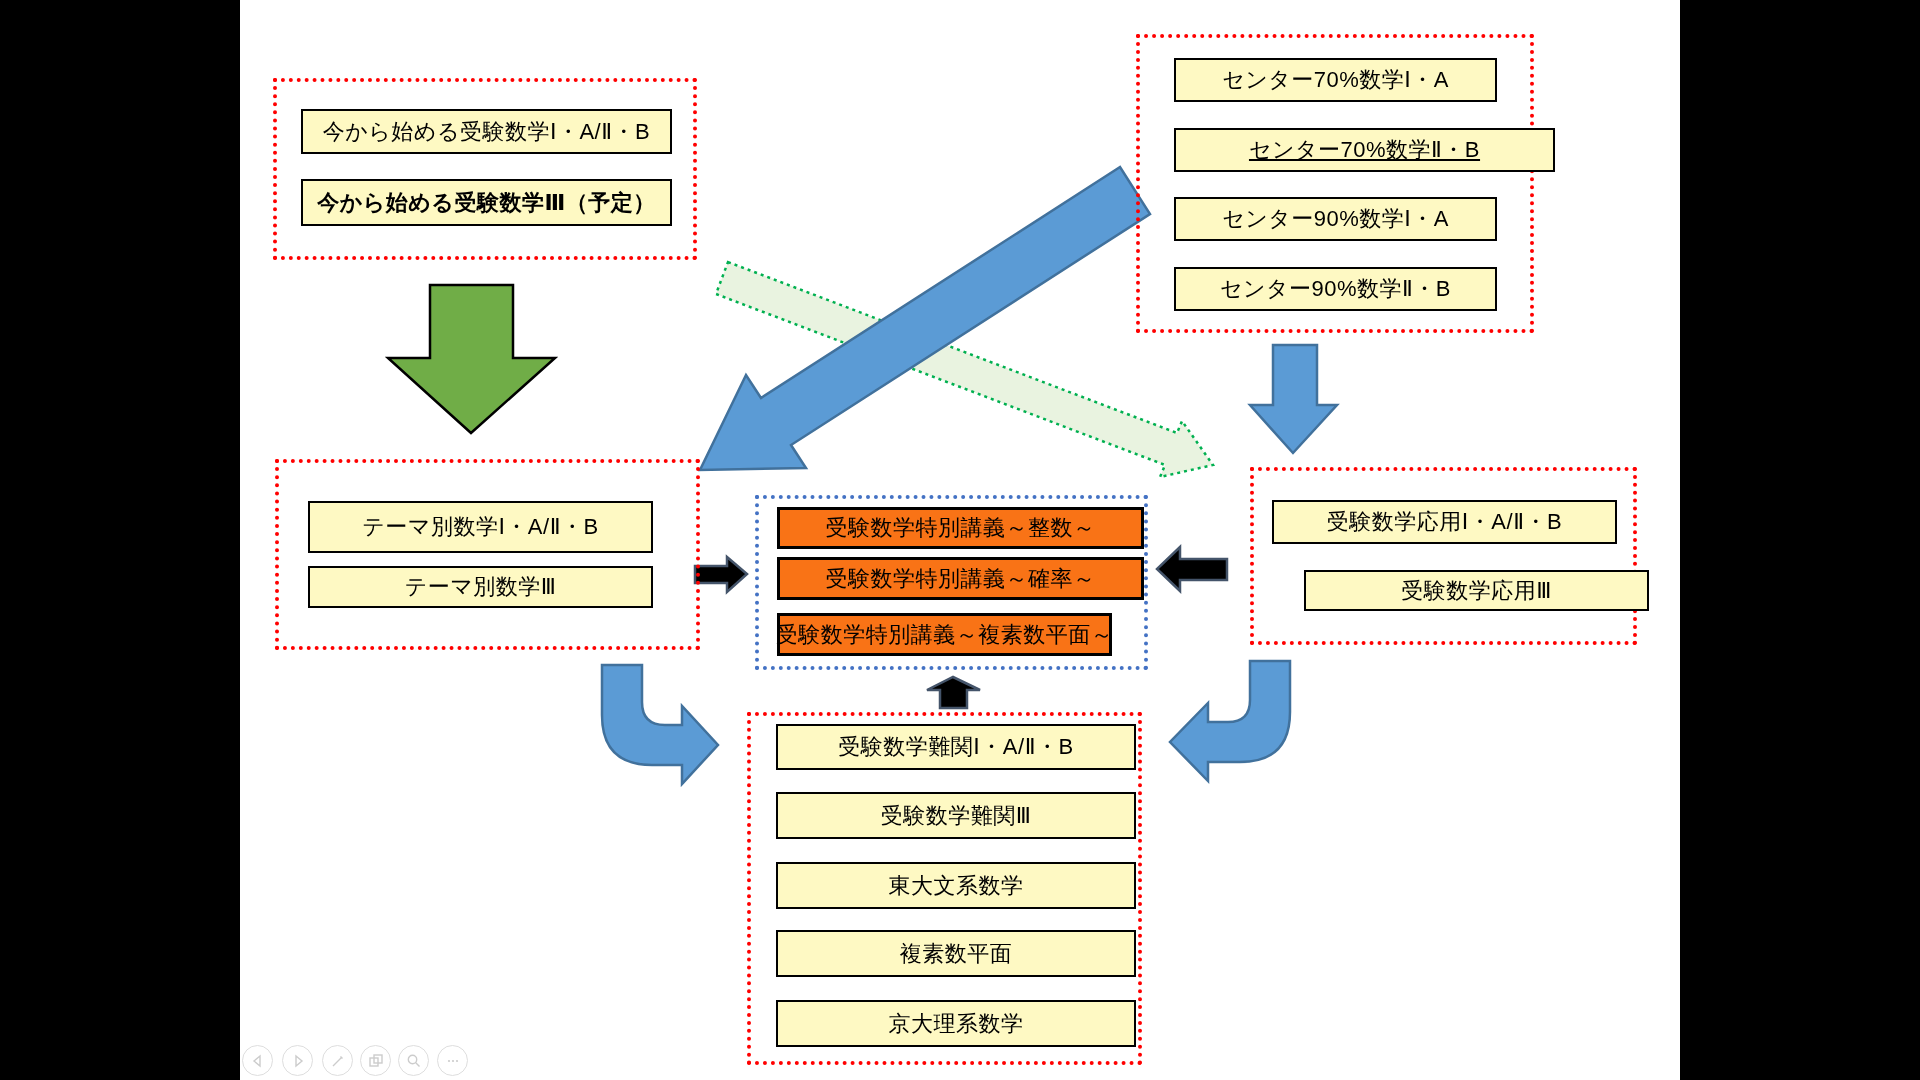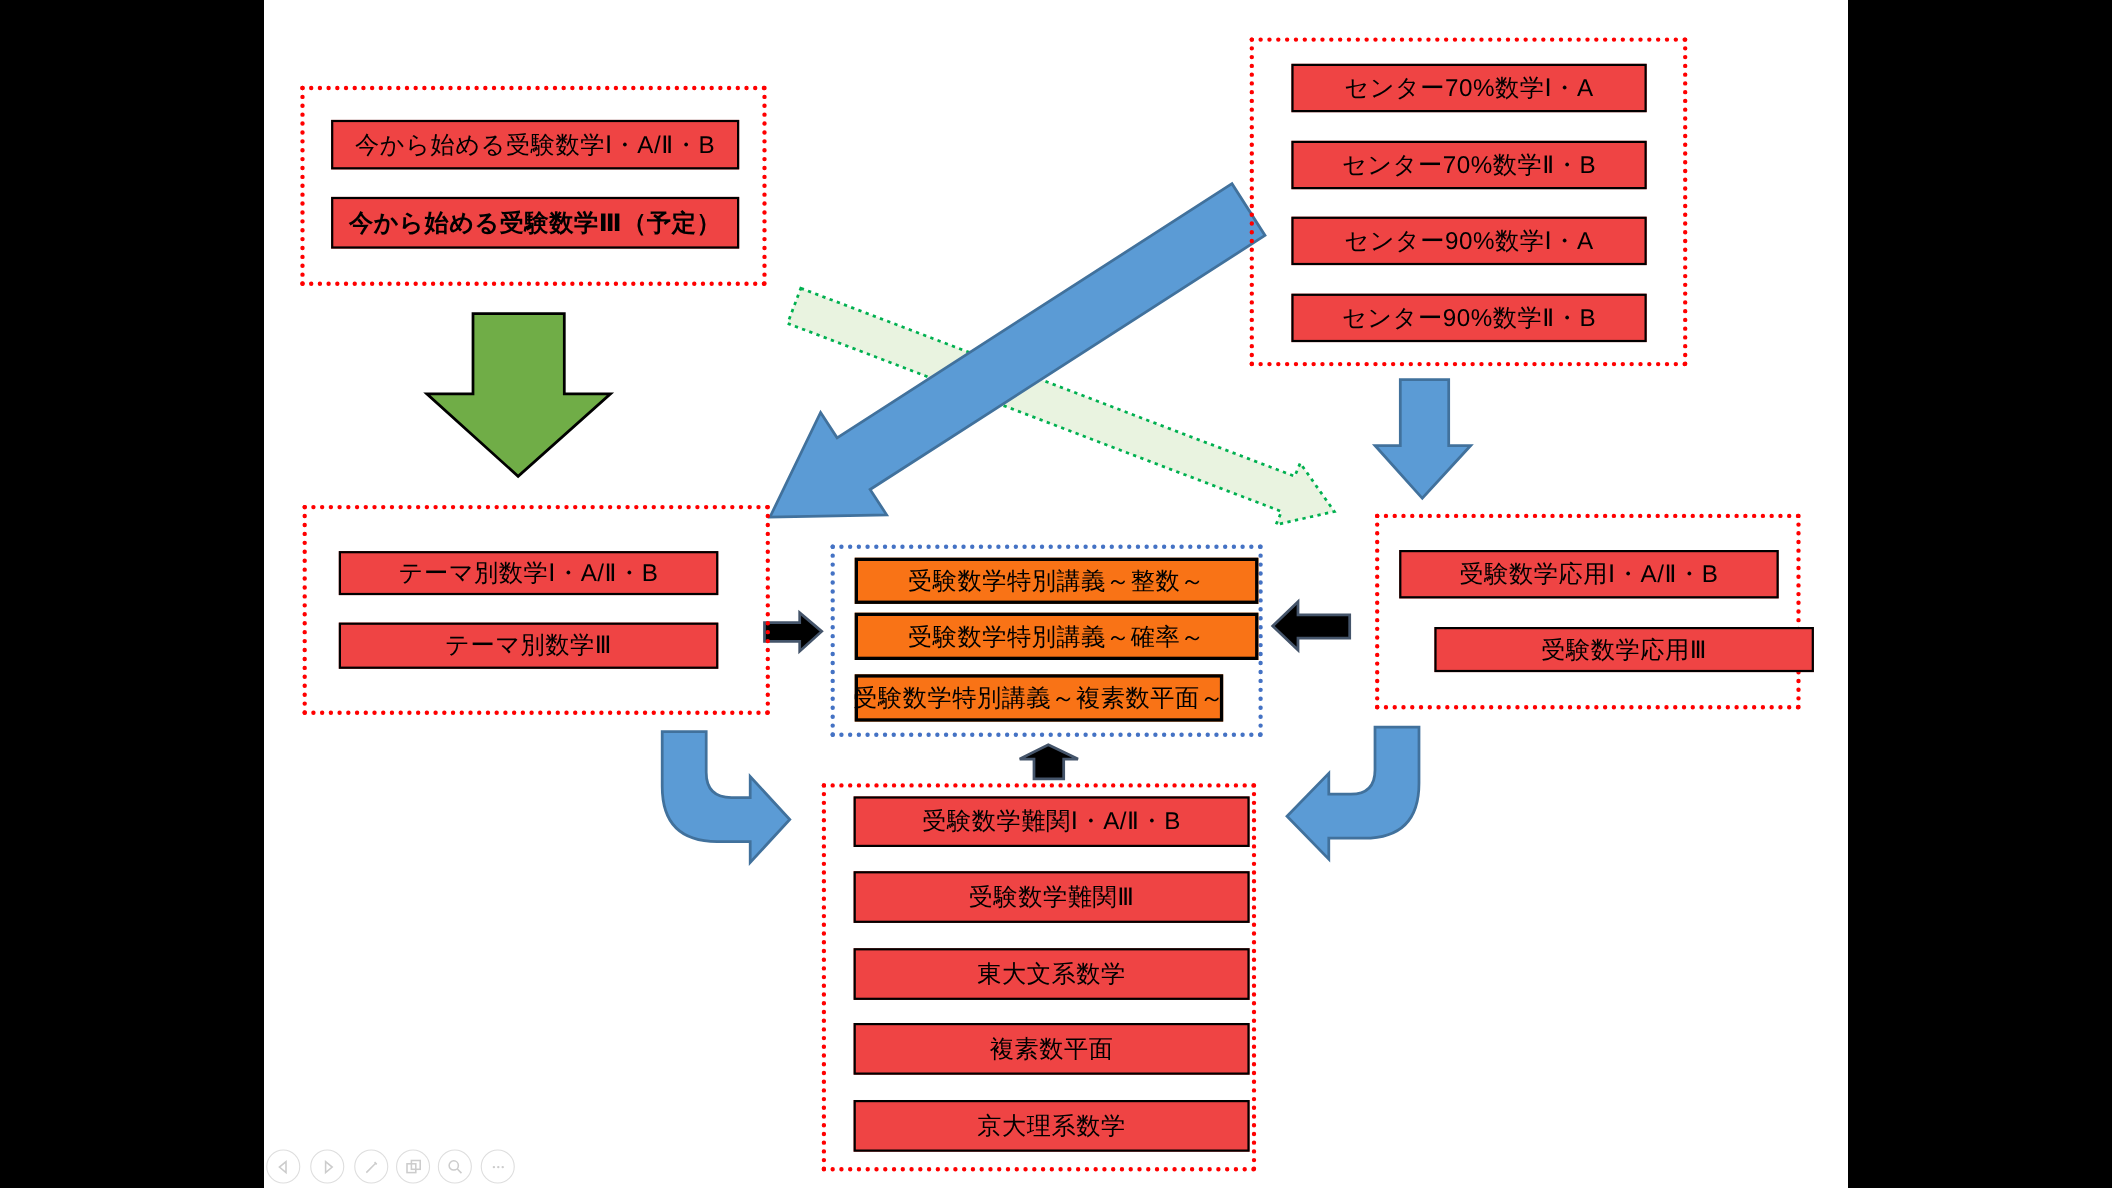--- a/index.html
+++ b/index.html
@@ -12,21 +12,21 @@
     position: absolute; left: 240px; top: 0; width: 1440px; height: 1080px;
     background: #fff;
   }
 
   #arrow-layer { position: absolute; left: 0; top: 0; width: 1440px; height: 1080px; }
 
   .group { position: absolute; border: 4px dotted #FF0000; background: transparent; }
   .group.blue { border-color: #4472C4; }
 
   .course {
-    position: absolute; background: #ef4444; border: 2px solid #000;
+    position: absolute; background: #fef9c3; border: 2px solid #000;
     display: flex; align-items: center; justify-content: center;
     font-size: 22px; color: #000; white-space: nowrap; letter-spacing: 0.5px;
   }
   .course.cyan { background: #f97316; border-width: 3px; }
 
   
   .ctl {
     position: absolute; width: 31px; height: 31px; border-radius: 50%;
     border: 1.5px solid #DEDEDE; background: rgba(255,255,255,0.6);
     display: flex; align-items: center; justify-content: center; cursor: pointer;
@@ -60,27 +60,27 @@
       <path d="M 1050,661 L 1010,661 L 1010,700 Q 1010,722 988,722 L 968,722 L 968,703 L 930,742 L 968,781 L 968,762 L 1000,762 Q 1050,762 1050,712 Z" stroke-width="2.5" fill="#5B9BD5" stroke="#41719C"></path>
     </svg>
 
     <div class="group" style="left:33px; top:78px; width:424px; height:182px;">
       <div class="course" style="left:24px; top:27px; width:371px; height:45px;">今から始める受験数学Ⅰ・A/Ⅱ・B</div>
       <div class="course" style="left:24px; top:97px; width:371px; height:47px;font-weight:bold;">今から始める受験数学Ⅲ（予定）</div>
     </div>
 
     <div class="group" style="left:896px; top:34px; width:398px; height:299px;">
       <div class="course" style="left:34px; top:20px; width:323px; height:44px;">センター70%数学Ⅰ・A</div>
-      <div class="course" style="left:34px; top:90px; width:323px; height:44px;">センター70%数学Ⅱ・B</div>
+      <div class="course" style="left:34px; top:90px; width:381px; height:44px;text-decoration:underline;">センター70%数学Ⅱ・B</div>
       <div class="course" style="left:34px; top:159px; width:323px; height:44px;">センター90%数学Ⅰ・A</div>
       <div class="course" style="left:34px; top:229px; width:323px; height:44px;">センター90%数学Ⅱ・B</div>
     </div>
 
     <div class="group" style="left:35px; top:459px; width:425px; height:191px;">
-      <div class="course" style="left:29px; top:38px; width:345px; height:40px;">テーマ別数学Ⅰ・A/Ⅱ・B</div>
+      <div class="course" style="left:29px; top:38px; width:345px; height:52px;">テーマ別数学Ⅰ・A/Ⅱ・B</div>
       <div class="course" style="left:29px; top:103px; width:345px; height:42px;">テーマ別数学Ⅲ</div>
     </div>
 
     <div class="group blue" style="left:515px; top:495px; width:393px; height:175px;">
       <div class="course cyan" style="left:18px; top:8px; width:367px; height:42px;">受験数学特別講義～整数～</div>
       <div class="course cyan" style="left:18px; top:58px; width:367px; height:43px;">受験数学特別講義～確率～</div>
       <div class="course cyan" style="left:18px; top:114px; width:335px; height:43px;">受験数学特別講義～複素数平面～</div>
     </div>
 
     <div class="group" style="left:1010px; top:467px; width:387px; height:178px;">

